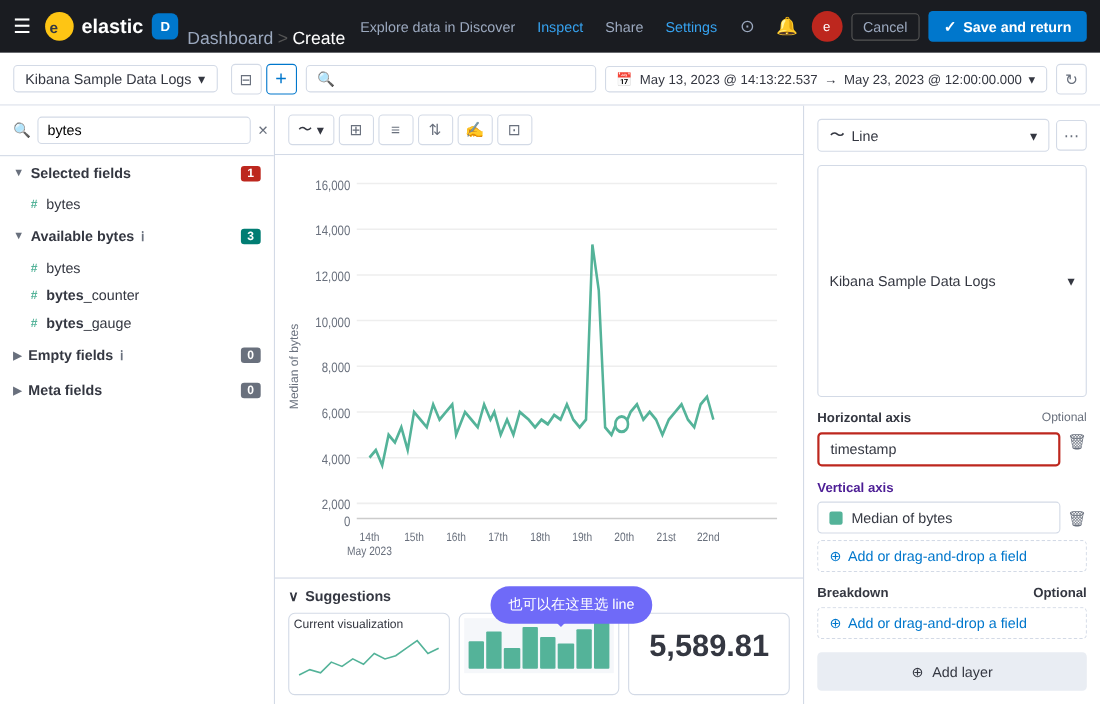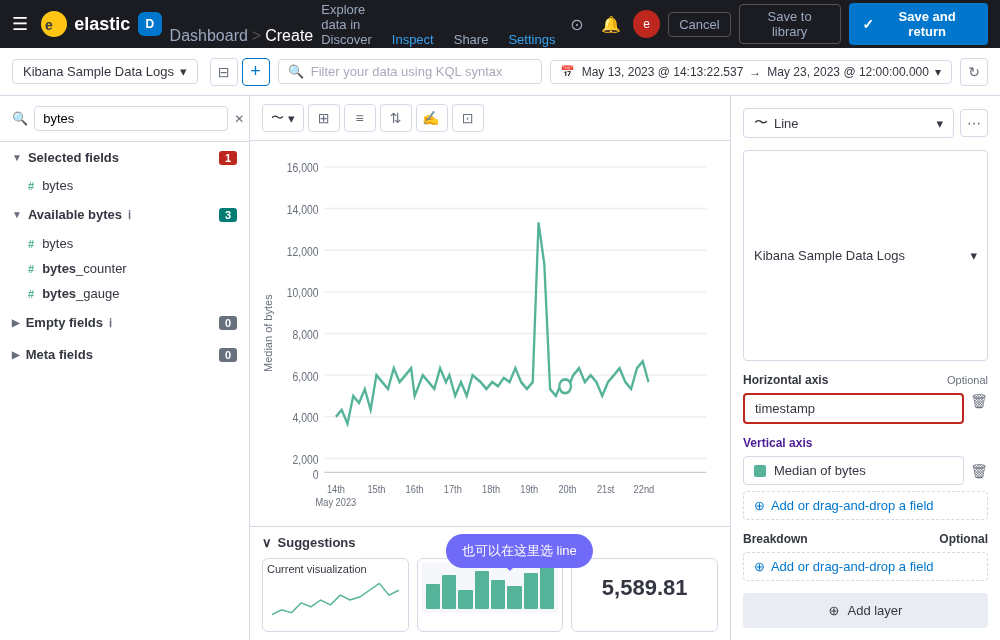--- a/index.html
+++ b/index.html
@@ -99,21 +99,21 @@
     .suggestions-header { display: flex; align-items: center; gap: 6px; font-size: 13px; font-weight: 600; color: #343741; margin-bottom: 8px; }
     .suggestions-cards { display: flex; gap: 8px; }
     .suggestion-card {
       border: 1px solid #d3dae6; border-radius: 6px; overflow: hidden;
       width: 160px; font-size: 11px; cursor: pointer;
     }
     .suggestion-card-inner { padding: 4px; }
     .suggestion-card-label { font-size: 11px; color: #343741; text-align: left; }
     .suggestion-card-preview { height: 50px; background: #f5f7fa; display: flex; align-items: flex-end; padding: 4px; gap: 2px; }
     .suggestion-bar { background: #54b399; flex: 1; border-radius: 1px; }
-    .suggestion-number { font-size: 22px; font-weight: 700; color: #343741; display: flex; align-items: center; justify-content: center; height: 50px; }
+    .suggestion-number { font-size: 28px; font-weight: 700; color: #343741; display: flex; align-items: center; justify-content: center; height: 50px; }
 
     
     .tooltip-balloon {
       background: #6f6af8; color: #fff; border-radius: 20px;
       padding: 8px 16px; font-size: 13px; font-weight: 500;
       position: absolute; top: 8px; left: 50%; transform: translateX(-30%);
       white-space: nowrap; z-index: 10;
     }
     .tooltip-balloon::after {
       content: ''; position: absolute; bottom: -8px; left: 40%;
@@ -187,40 +187,38 @@
     <a class="nav-link active">Inspect</a>
     <a class="nav-link">Share</a>
     <a class="nav-link" style="color:#36a2ef;">Settings</a>
   </div>
 
   <div class="nav-right">
     <div class="nav-icon-btn">⊙</div>
     <div class="nav-icon-btn">🔔</div>
     <div class="nav-icon-btn" style="background:#bd271e; color:#fff; border-radius:50%; font-size:12px;">e</div>
     <button class="nav-btn">Cancel</button>
-    <button class="nav-btn">Save to library</button>
     <button class="save-btn">
       <span class="checkmark">✓</span>
       <span>Save and return</span>
     </button>
   </div>
 </div>
 
 <div class="second-row">
   <div class="data-source-selector">
     <span>Kibana Sample Data Logs</span>
     <span>▾</span>
   </div>
   <div class="filter-row-icons">
     <button class="filter-icon-btn">⊟</button>
     <button class="add-filter-btn">+</button>
   </div>
   <div class="kql-input">
     <span style="color:#69707d;">🔍</span>
-    <span style="color:#aab; font-size:13px;">Filter your data using KQL syntax</span>
   </div>
   <div class="date-range">
     <span>📅</span>
     <span>May 13, 2023 @ 14:13:22.537</span>
     <span>→</span>
     <span>May 23, 2023 @ 12:00:00.000</span>
     <span>▾</span>
   </div>
   <button class="refresh-btn">↻</button>
 </div>

